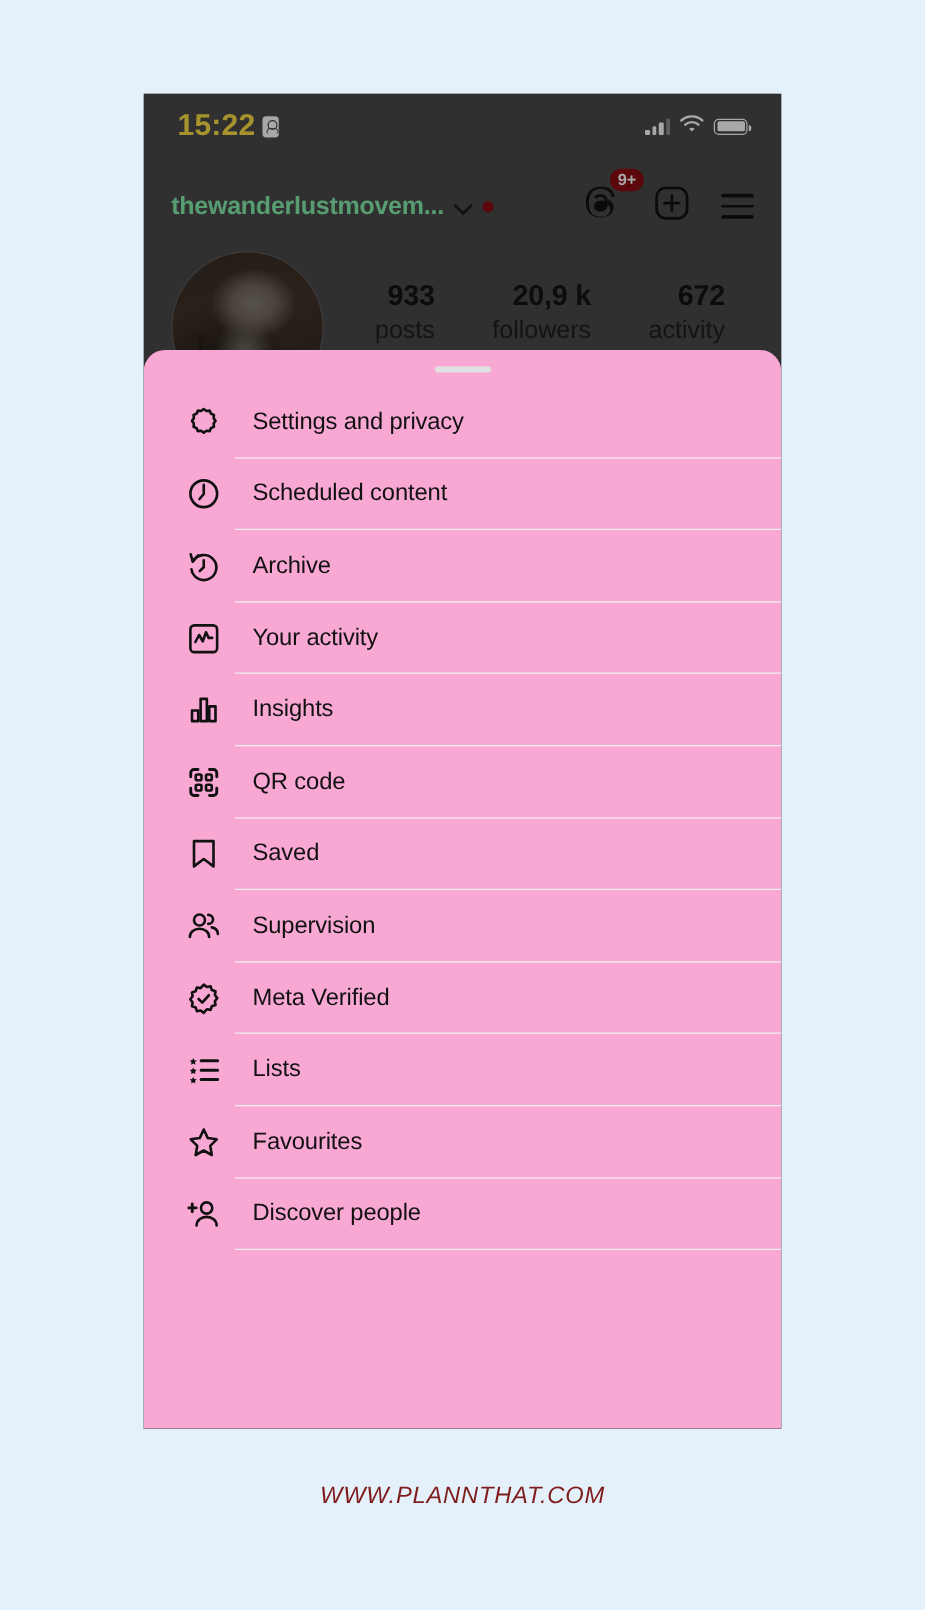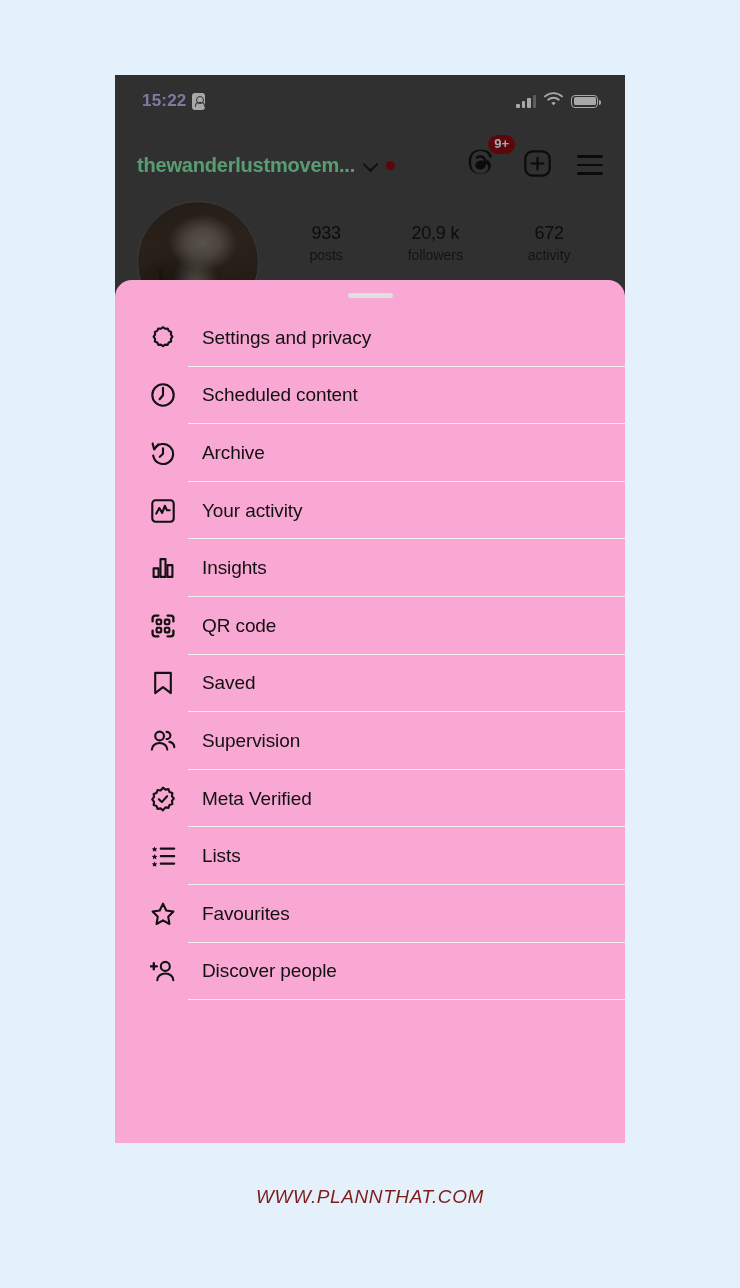--- a/index.html
+++ b/index.html
@@ -23,21 +23,21 @@
     background: #4b4949;
   }
 
   
   #statusbar {
     position: absolute; left: 0; top: 0; width: 510px; height: 52px;
     display: flex; align-items: center; justify-content: space-between;
     padding: 0 27px;
   }
   #sb-left { display: flex; align-items: center; gap: 6px; }
-  .sb-time { color: #c4b5fd; font-size: 17px; font-weight: bold; letter-spacing: .2px; }
+  .sb-time { color: #fde047; font-size: 24px; font-weight: bold; letter-spacing: .2px; }
   .sb-rec {
     width: 13px; height: 17px; border-radius: 3px; background: #fff;
     position: relative;
   }
   .sb-rec::before {
     content: ""; position: absolute; left: 3.5px; top: 3px;
     width: 6px; height: 6px; border-radius: 50%;
     border: 1.6px solid #4b4949;
   }
   .sb-rec::after {
@@ -104,22 +104,22 @@
     filter: brightness(.62) saturate(.85);
   }
   #avatar::after {
     content: ""; position: absolute; left: 8%; bottom: 4%;
     width: 22%; height: 52%;
     background: linear-gradient(to top, rgba(30,22,16,.85), rgba(30,22,16,0));
     clip-path: polygon(42% 100%, 58% 100%, 56% 30%, 78% 6%, 56% 22%, 52% 0%, 46% 24%, 22% 10%, 44% 32%);
   }
   #ig-stats { flex: 1; display: flex; justify-content: space-around; padding: 22px 0 0 18px; }
   .stat { text-align: center; }
-  .stat-num { color: #131313; font-size: 18px; font-weight: normal; letter-spacing: -.2px; }
-  .stat-lbl { color: #1e1e1e; font-size: 14px; margin-top: 3px; }
+  .stat-num { color: #131313; font-size: 23px; font-weight: bold; letter-spacing: -.2px; text-align: right; }
+  .stat-lbl { color: #1e1e1e; font-size: 20px; margin-top: 3px; }
 
   
   #dim { position: absolute; inset: 0; background: rgba(0,0,0,.34); }
 
   
   #sheet {
     position: absolute; left: 0; top: 205px; width: 510px; height: 863px;
     background: #f9a8d4; border-radius: 17px 17px 0 0;
   }
   #grabber {

